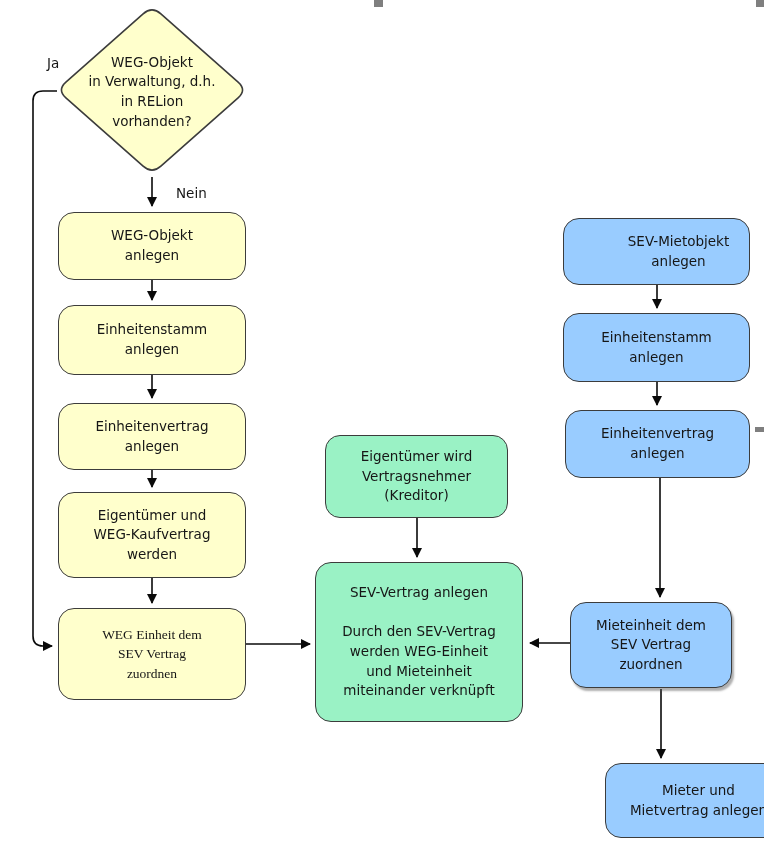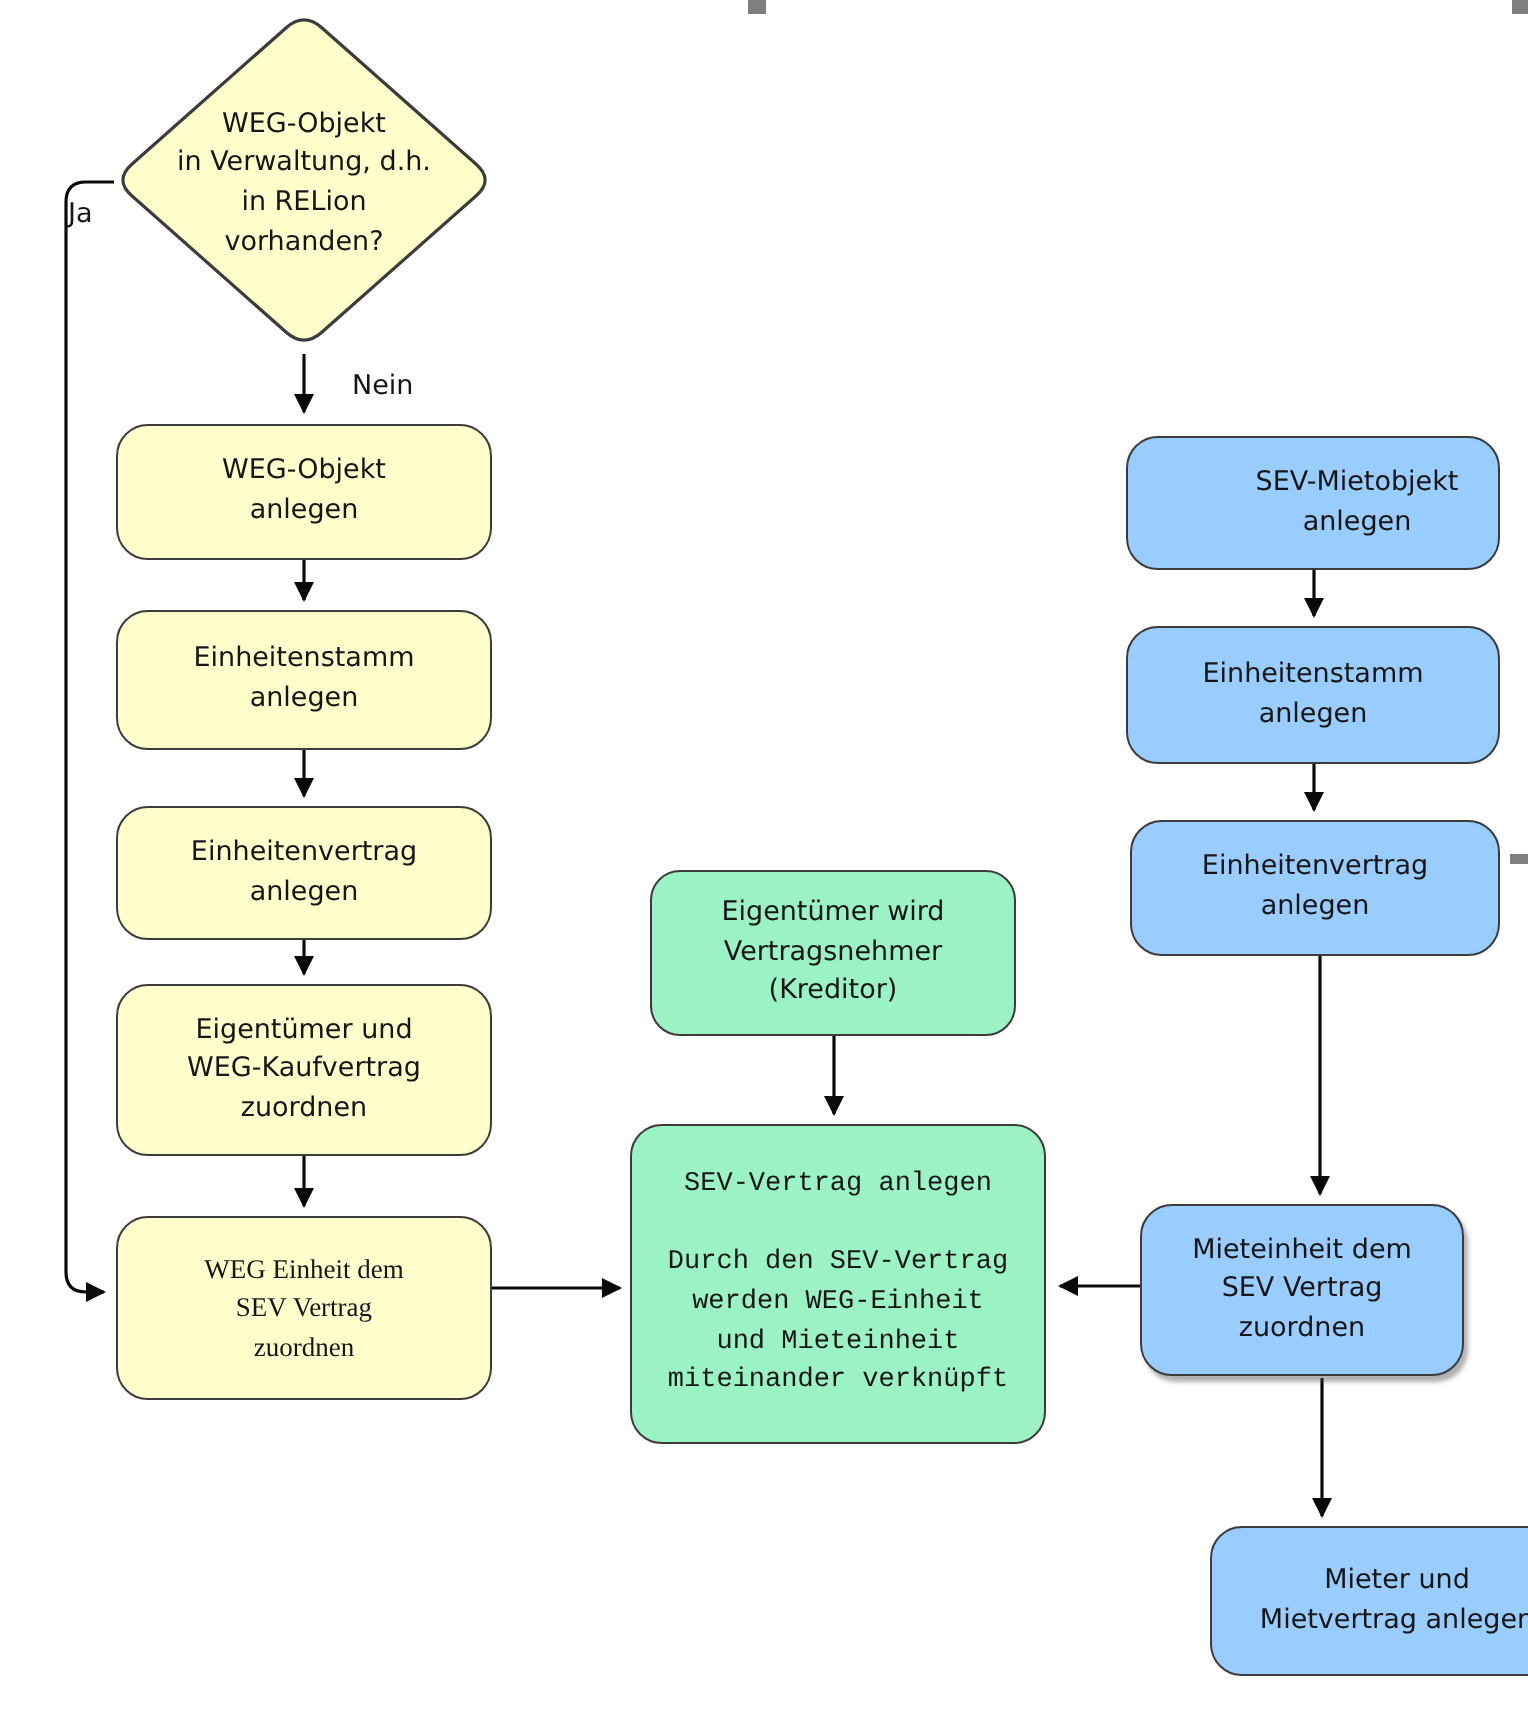--- a/index.html
+++ b/index.html
@@ -80,52 +80,52 @@
 
     <line x1="570" y1="643" x2="530" y2="643" stroke="#0a0a0a" stroke-width="1.6" marker-end="url(#ah)"></line>
   </svg>
 
   <div class="decision-text" style="left:57px;top:48px;width:190px;height:88px;">
     <span>WEG-Objekt
 in Verwaltung, d.h.
 in RELion
 vorhanden?</span>
   </div>
-  <div class="freetext" style="left:34px;top:55px;margin-top:44px;">Ja</div>
+  <div class="freetext" style="left:47px;top:55px;">Ja</div>
   <div class="freetext" style="left:176px;top:185px;text-align:right;">Nein</div>
 
   <div class="node weg" style="left:58px;top:212px;width:188px;height:68px;">
     <span>WEG-Objekt
 anlegen</span>
   </div>
   <div class="node weg" style="left:58px;top:305px;width:188px;height:70px;">
     <span>Einheitenstamm
 anlegen</span>
   </div>
   <div class="node weg" style="left:58px;top:403px;width:188px;height:67px;">
     <span>Einheitenvertrag
 anlegen</span>
   </div>
   <div class="node weg" style="left:58px;top:492px;width:188px;height:86px;">
     <span>Eigentümer und
 WEG-Kaufvertrag
-zuordnen</span>
+werden</span>
   </div>
   <div class="node weg" style="left:58px;top:608px;width:188px;height:92px;font-family:Liberation Serif, serif;">
     <span>WEG Einheit dem
 SEV Vertrag
 zuordnen</span>
   </div>
 
   <div class="node sev" style="left:325px;top:435px;width:183px;height:83px;border-radius:15px;">
     <span>Eigentümer wird
 Vertragsnehmer
 (Kreditor)</span>
   </div>
-  <div class="node sev" style="left:315px;top:562px;width:208px;height:160px;font-family:Liberation Mono, monospace;">
+  <div class="node sev" style="left:315px;top:562px;width:208px;height:160px;">
     <span>SEV-Vertrag anlegen
 
 Durch den SEV-Vertrag
 werden WEG-Einheit
 und Mieteinheit
 miteinander verknüpft</span>
   </div>
 
   <div class="node miet" style="left:563px;top:218px;width:187px;height:67px;padding-left:44px;">
     <span>SEV-Mietobjekt

